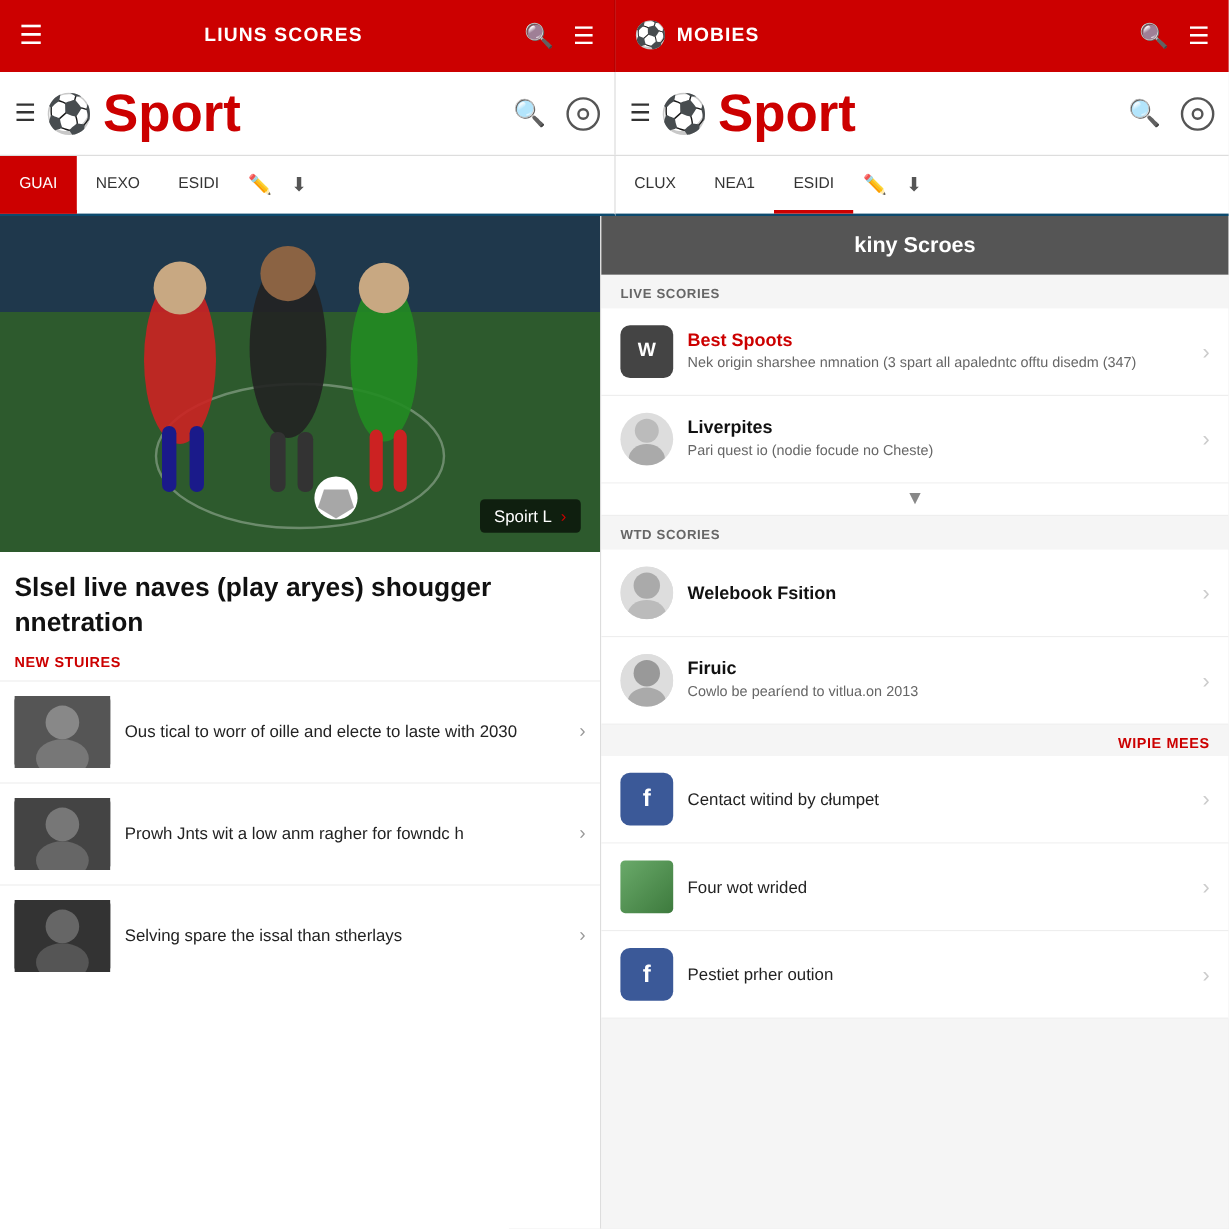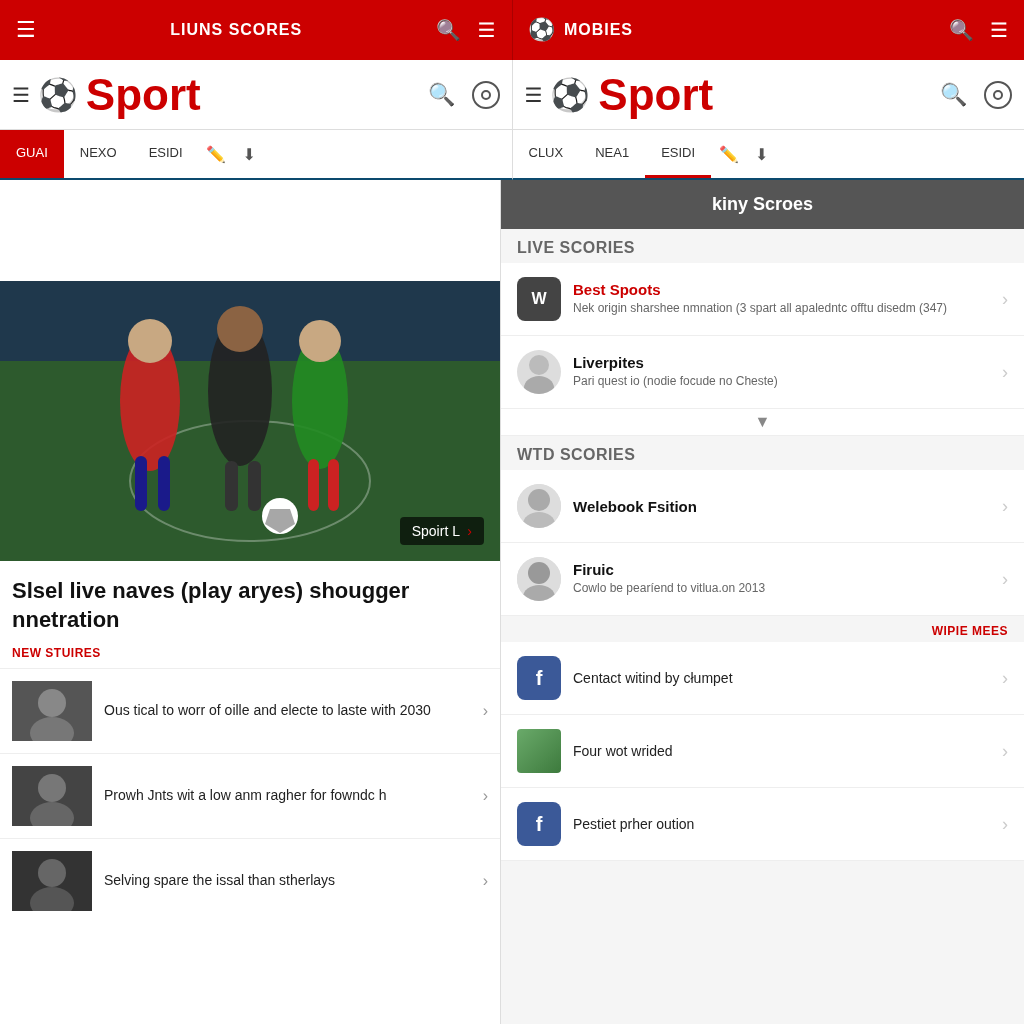--- a/index.html
+++ b/index.html
@@ -54,21 +54,21 @@
       border-bottom: 3px solid transparent;
       font-weight: 500;
     }
     .tab-item.active { background: #cc0000; color: white; border-bottom-color: #cc0000; }
     .tab-item.active-underline { border-bottom: 3px solid #cc0000; color: #333; }
     .tab-icon { font-size: 16px; color: #555; padding: 0 8px; display: flex; align-items: center; cursor: pointer; }
 
     .main-content { display: flex; flex: 1; overflow: hidden; }
 
     
-    .left-panel { flex: 0 0 500px; display: flex; flex-direction: column; background: white; overflow-y: auto; justify-content: center; }
+    .left-panel { flex: 0 0 500px; display: flex; flex-direction: column; background: white; overflow-y: auto; }
 
     .hero-image {
       width: 100%;
       height: 280px;
       background: linear-gradient(135deg, #1a3a6b 0%, #2d6a2d 50%, #1a1a3a 100%);
       position: relative;
       overflow: hidden;
     }
     .hero-image-inner {
       width: 100%;
@@ -127,21 +127,21 @@
       background: #555;
       color: white;
       text-align: center;
       padding: 14px;
       font-size: 18px;
       font-weight: bold;
     }
 
     .section-label {
       padding: 10px 16px 6px;
-      font-size: 16px;
+      font-size: 11px;
       font-weight: bold;
       color: #666;
       letter-spacing: 0.5px;
       background: #f5f5f5;
     }
 
     .score-item {
       background: white;
       display: flex;
       align-items: center;

